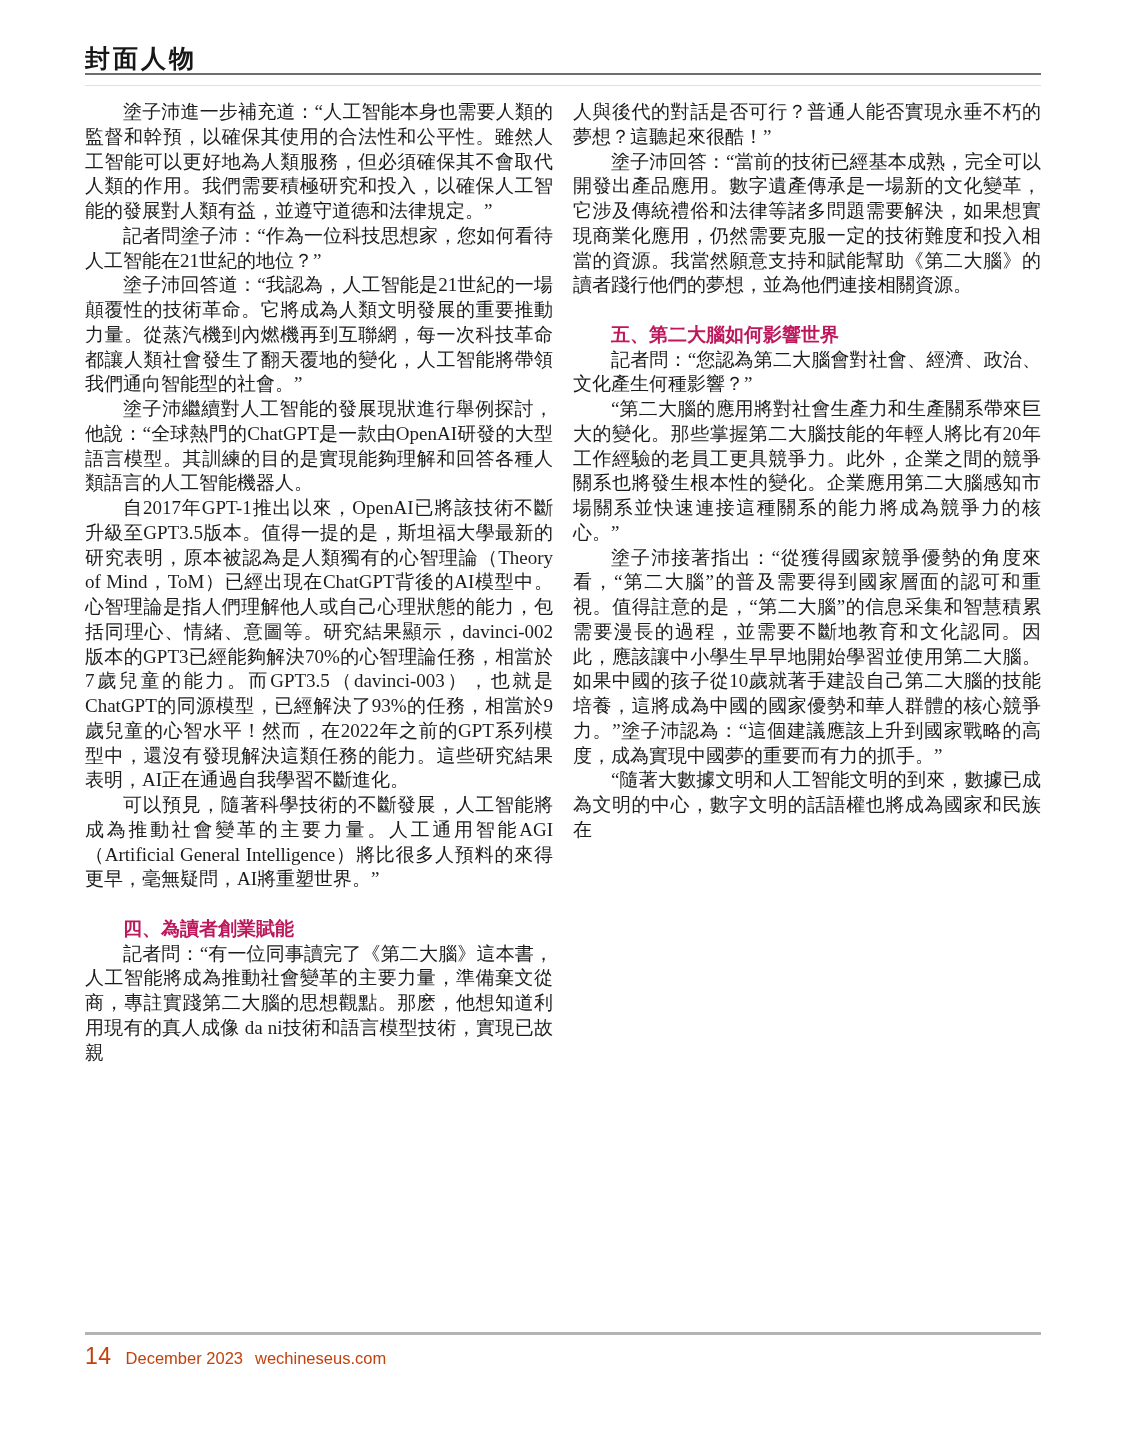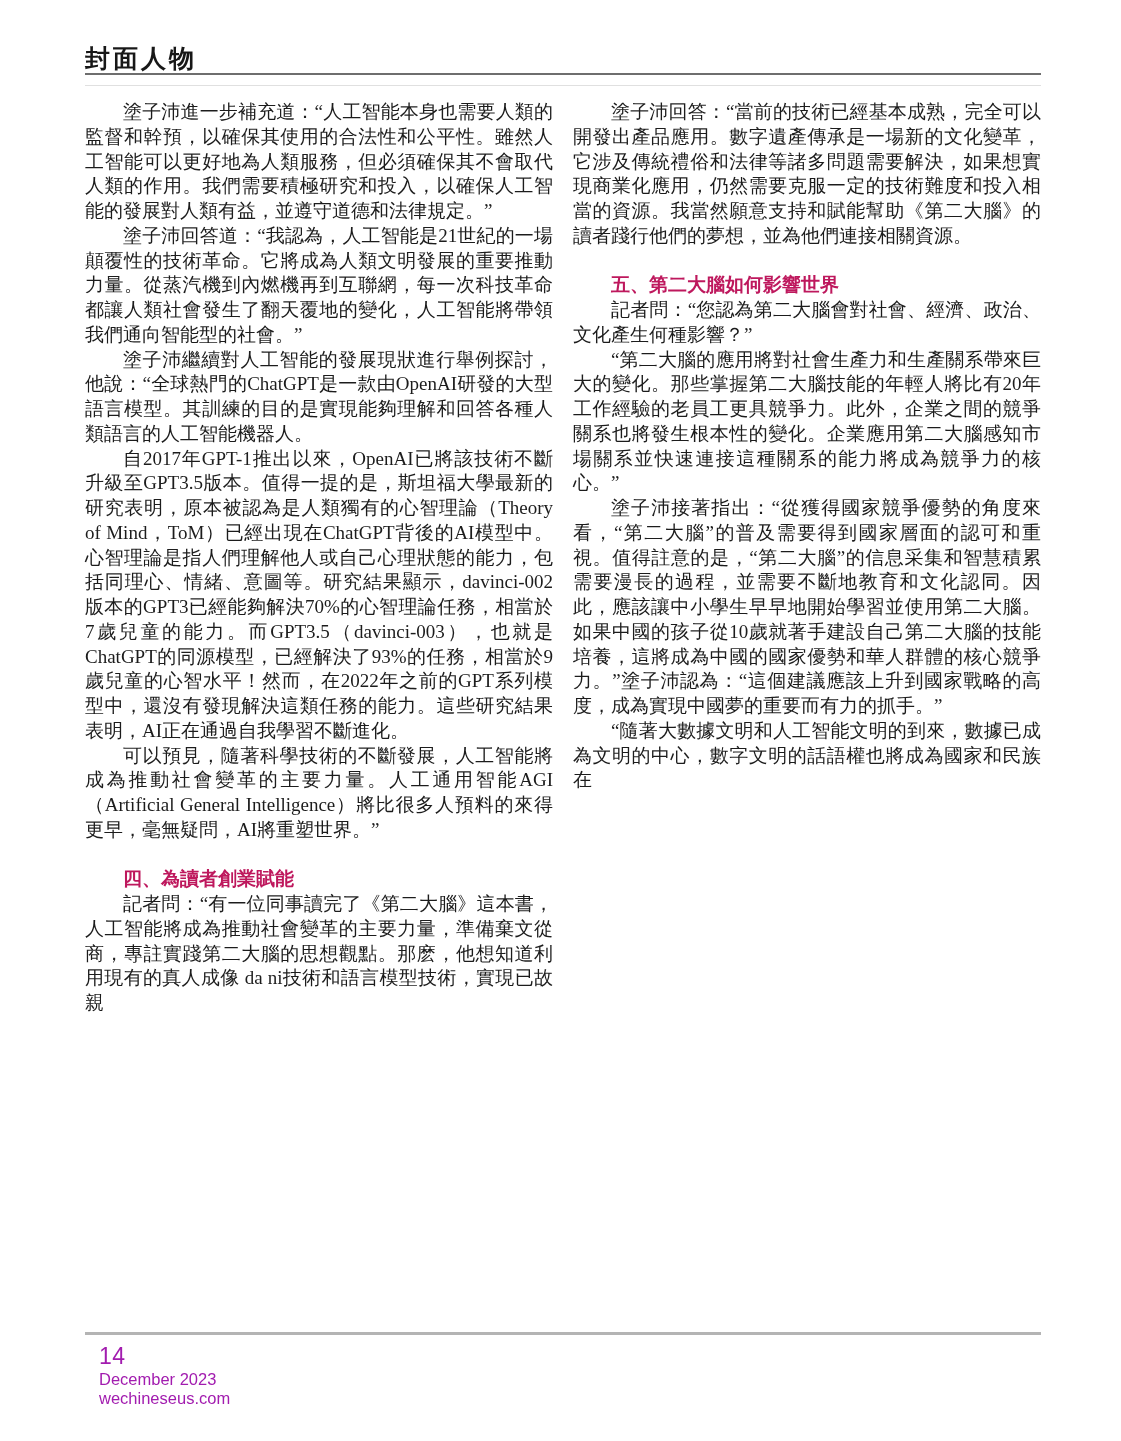--- a/index.html
+++ b/index.html
@@ -42,49 +42,50 @@
     text-indent:2em;
     color:#be185d;
   }
 
   
   .rule-footer { position:absolute; left:85px; top:1332px; width:956px; height:3px; background:#b4b4b4; }
   .footer {
     position:absolute; left:85px; top:1343px; width:956px;
     display:flex; align-items:baseline;
     font-family:"Liberation Sans", "DejaVu Sans", sans-serif;
-    color:#a21caf;
-    flex-direction:column;
+    color:#c2410c;
   }
   .footer .pagenum { font-size:23px; letter-spacing:0.5px; }
   .footer .issue   { font-size:16.5px; margin-left:14px; }
   .footer .site    { font-size:16.5px; margin-left:12px; }
 </style>
 </head>
 <body>
 
 <div class="page">
 
   <div class="masthead">封面人物</div>
   <div class="rule-dark"></div>
   <div class="rule-faint"></div>
 
   <div class="columns">
 
     <div class="col">
       <p>塗子沛進一步補充道：“人工智能本身也需要人類的監督和幹預，以確保其使用的合法性和公平性。雖然人工智能可以更好地為人類服務，但必須確保其不會取代人類的作用。我們需要積極研究和投入，以確保人工智能的發展對人類有益，並遵守道德和法律規定。”</p>
+      <p>記者問塗子沛：“作為一位科技思想家，您如何看待人工智能在21世紀的地位？”</p>
       <p>塗子沛回答道：“我認為，人工智能是21世紀的一場顛覆性的技術革命。它將成為人類文明發展的重要推動力量。從蒸汽機到內燃機再到互聯網，每一次科技革命都讓人類社會發生了翻天覆地的變化，人工智能將帶領我們通向智能型的社會。”</p>
       <p>塗子沛繼續對人工智能的發展現狀進行舉例探討，他說：“全球熱門的ChatGPT是一款由OpenAI研發的大型語言模型。其訓練的目的是實現能夠理解和回答各種人類語言的人工智能機器人。</p>
       <p>自2017年GPT-1推出以來，OpenAI已將該技術不斷升級至GPT3.5版本。值得一提的是，斯坦福大學最新的研究表明，原本被認為是人類獨有的心智理論（Theory of Mind，ToM）已經出現在ChatGPT背後的AI模型中。心智理論是指人們理解他人或自己心理狀態的能力，包括同理心、情緒、意圖等。研究結果顯示，davinci-002版本的GPT3已經能夠解決70%的心智理論任務，相當於7歲兒童的能力。而GPT3.5（davinci-003），也就是ChatGPT的同源模型，已經解決了93%的任務，相當於9歲兒童的心智水平！然而，在2022年之前的GPT系列模型中，還沒有發現解決這類任務的能力。這些研究結果表明，AI正在通過自我學習不斷進化。</p>
       <p>可以預見，隨著科學技術的不斷發展，人工智能將成為推動社會變革的主要力量。人工通用智能AGI（Artificial General Intelligence）將比很多人預料的來得更早，毫無疑問，AI將重塑世界。”</p>
       <h2 class="section">四、為讀者創業賦能</h2>
       <p>記者問：“有一位同事讀完了《第二大腦》這本書，人工智能將成為推動社會變革的主要力量，準備棄文從商，專註實踐第二大腦的思想觀點。那麽，他想知道利用現有的真人成像 da ni技術和語言模型技術，實現已故親</p>
     </div>
 
     <div class="col">
+      <p class="cont">人與後代的對話是否可行？普通人能否實現永垂不朽的夢想？這聽起來很酷！”</p>
       <p>塗子沛回答：“當前的技術已經基本成熟，完全可以開發出產品應用。數字遺產傳承是一場新的文化變革，它涉及傳統禮俗和法律等諸多問題需要解決，如果想實現商業化應用，仍然需要克服一定的技術難度和投入相當的資源。我當然願意支持和賦能幫助《第二大腦》的讀者踐行他們的夢想，並為他們連接相關資源。</p>
       <h2 class="section">五、第二大腦如何影響世界</h2>
       <p>記者問：“您認為第二大腦會對社會、經濟、政治、文化產生何種影響？”</p>
       <p>“第二大腦的應用將對社會生產力和生產關系帶來巨大的變化。那些掌握第二大腦技能的年輕人將比有20年工作經驗的老員工更具競爭力。此外，企業之間的競爭關系也將發生根本性的變化。企業應用第二大腦感知市場關系並快速連接這種關系的能力將成為競爭力的核心。”</p>
       <p>塗子沛接著指出：“從獲得國家競爭優勢的角度來看，“第二大腦”的普及需要得到國家層面的認可和重視。值得註意的是，“第二大腦”的信息采集和智慧積累需要漫長的過程，並需要不斷地教育和文化認同。因此，應該讓中小學生早早地開始學習並使用第二大腦。如果中國的孩子從10歲就著手建設自己第二大腦的技能培養，這將成為中國的國家優勢和華人群體的核心競爭力。”塗子沛認為：“這個建議應該上升到國家戰略的高度，成為實現中國夢的重要而有力的抓手。”</p>
       <p>“隨著大數據文明和人工智能文明的到來，數據已成為文明的中心，數字文明的話語權也將成為國家和民族在</p>
     </div>
 
   </div>
 

